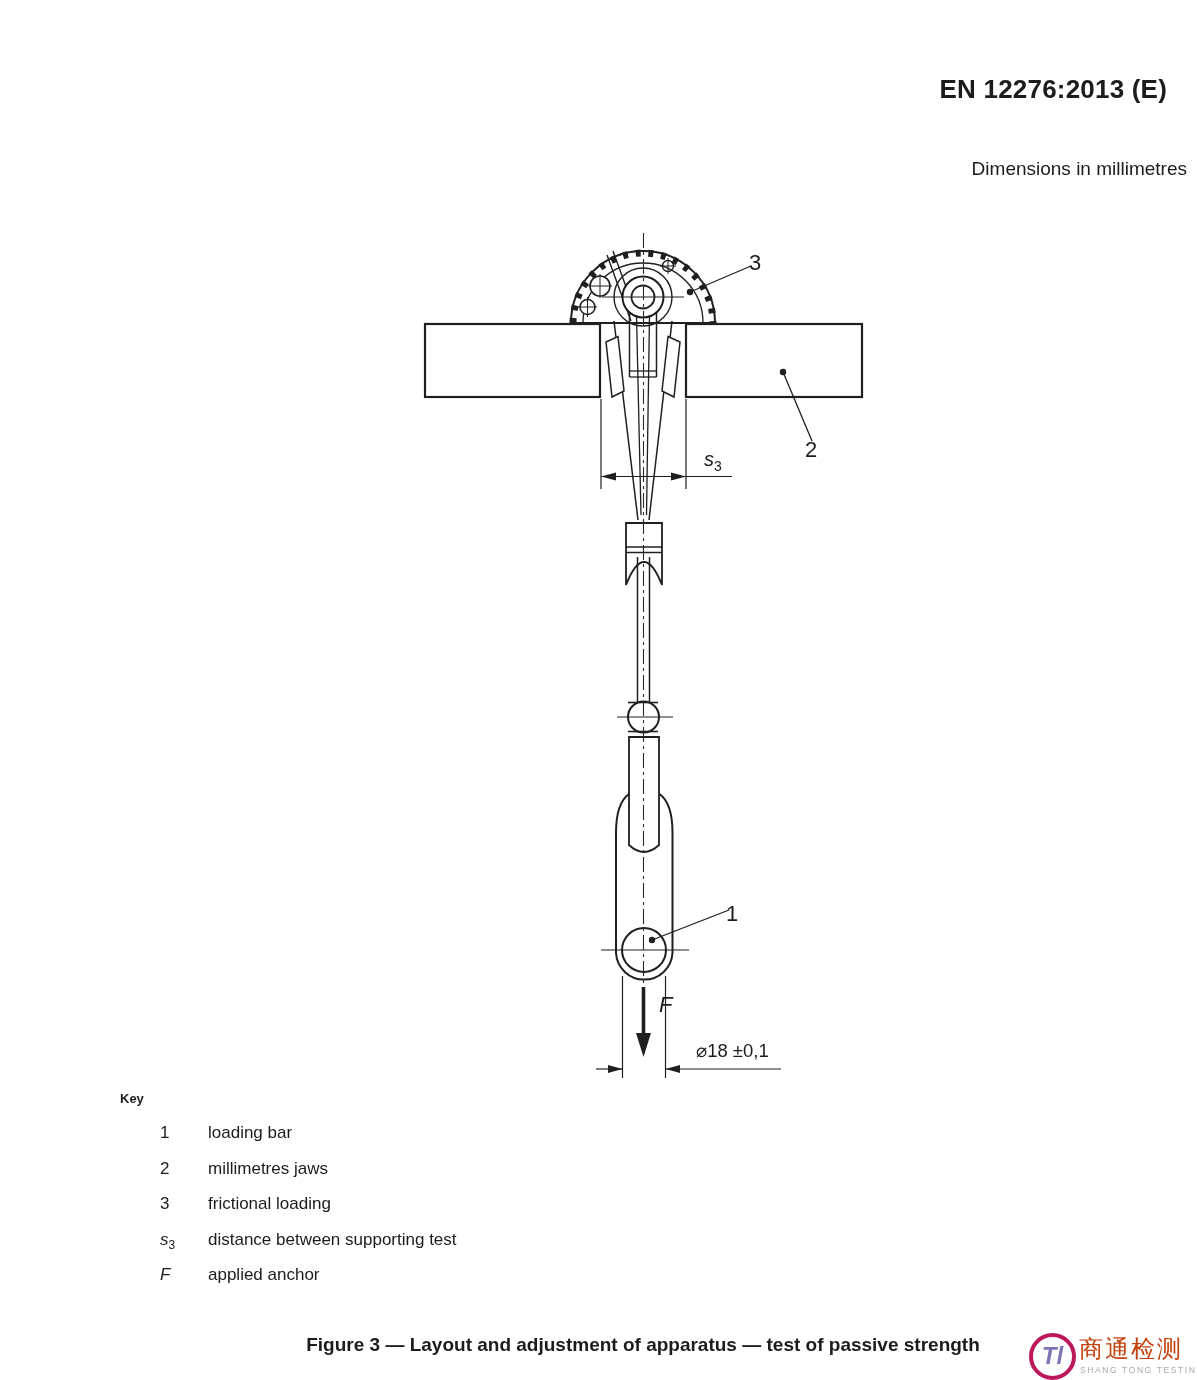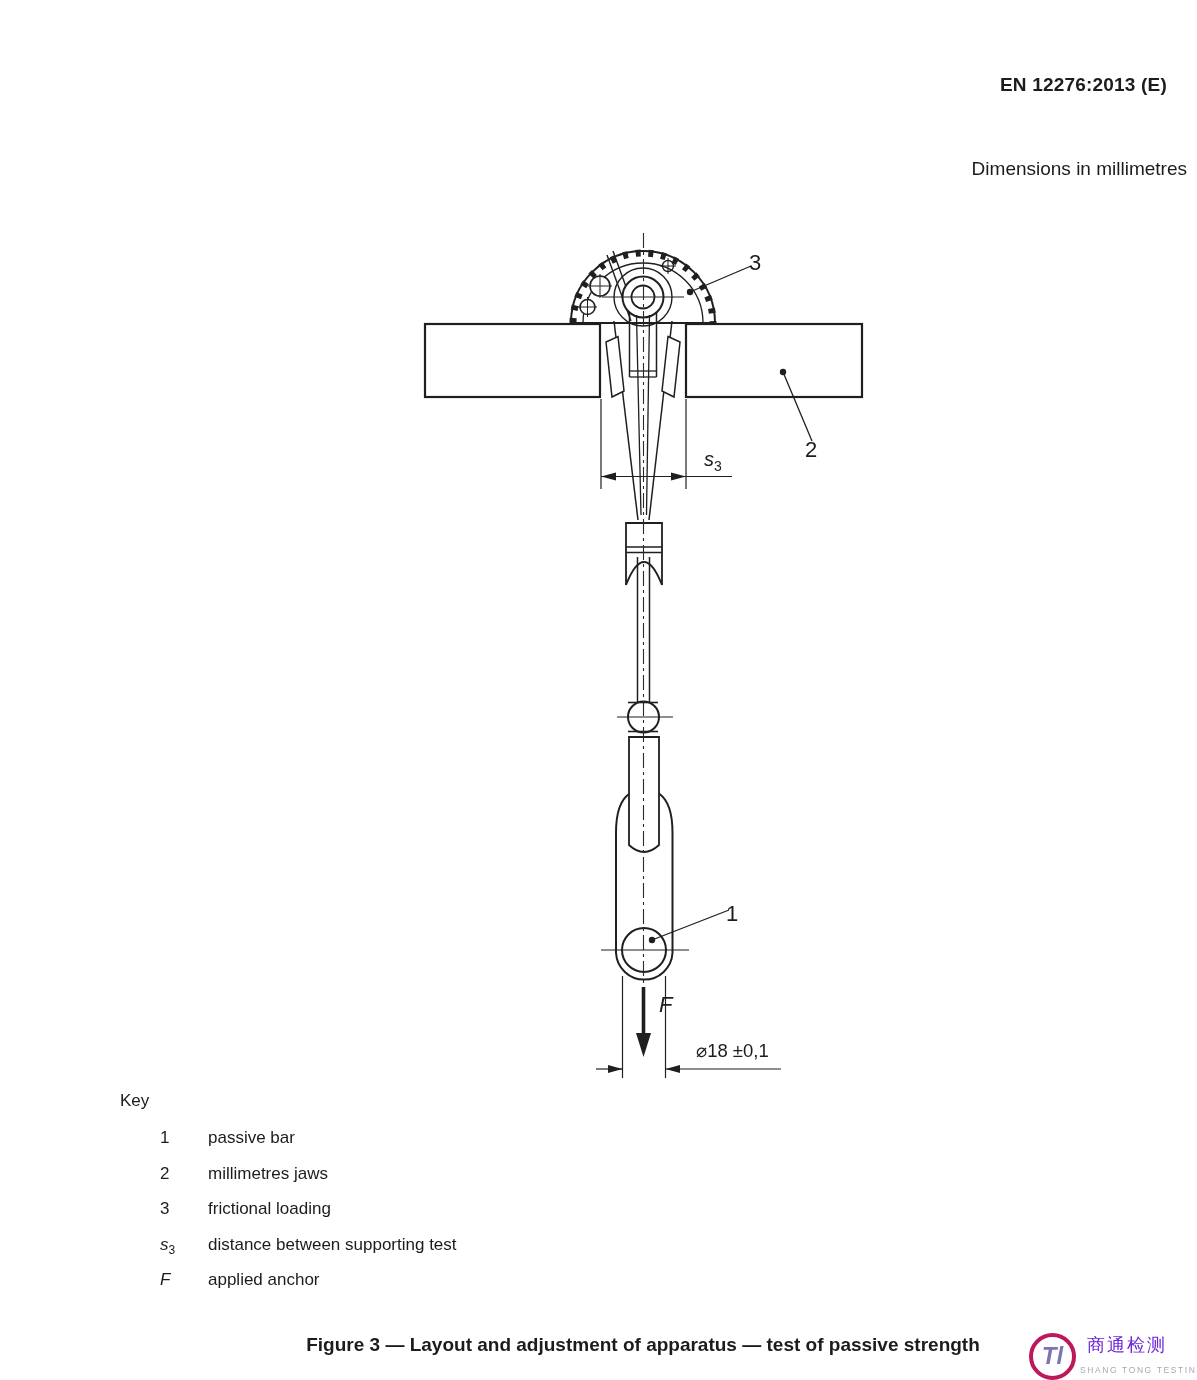--- a/index.html
+++ b/index.html
@@ -1,44 +1,44 @@
 <!DOCTYPE html>
 <html><head>
 <meta charset="utf-8">
 <style>
   html,body{margin:0;padding:0;}
   body{width:1197px;height:1380px;position:relative;overflow:hidden;background:#ffffff;
        font-family:"Liberation Sans","DejaVu Sans",sans-serif;color:#1c1c1c;}
   .abs{position:absolute;}
-  .header-ref{top:74px;right:30px;font-size:19px;font-weight:bold;letter-spacing:.2px;margin-left:32px;}
+  .header-ref{top:74px;right:30px;font-size:26px;font-weight:bold;letter-spacing:.2px;margin-left:32px;}
   .dim-note{top:158px;right:10px;font-size:19px;}
   svg.drawing{position:absolute;left:0;top:0;width:1197px;height:1380px;}
   .callout{font-size:22px;color:#1c1c1c;}
   .co-3{left:749px;top:250px;}
   .co-2{left:805px;top:437px;}
   .co-1{left:726px;top:901px;}
   .lbl-s3{left:704px;top:448px;font-size:20px;font-style:italic;}
   .lbl-s3 sub{font-size:14px;font-style:normal;}
   .lbl-F{left:659px;top:992px;font-size:22px;font-style:italic;font-weight:500;}
   .lbl-phi{left:696px;top:1040px;font-size:18.5px;}
   .key-block{left:120px;top:1091px;width:600px;}
-  .key-heading{font-size:17px;font-weight:normal;}
+  .key-heading{font-size:13px;font-weight:bold;}
   .key-rows{margin-top:17px;}
   .key-row{display:flex;height:21px;margin-bottom:14.5px;font-size:17px;align-items:baseline;}
   .key-sym{margin-left:40px;width:48px;flex:0 0 48px;}
   .key-sym sub{font-size:12px;}
   .sym-italic .key-sym{font-style:italic;}
   .sym-italic .key-sym sub{font-style:normal;}
   .caption{left:0;top:1334px;width:1286px;text-align:center;font-size:19px;font-weight:bold;}
   .logo{left:1029px;top:1330px;width:170px;height:60px;}
   .logo-circle{position:absolute;left:0;top:3px;width:39px;height:39px;border:4px solid #be185d;
                border-radius:50%;background:#fff;display:flex;align-items:center;justify-content:center;}
   .logo-monogram{font-size:24px;font-weight:bold;font-style:italic;color:#7d74b5;line-height:1;
                  transform:translateY(-1px);}
-  .logo-zh{position:absolute;left:58px;top:3px;font-size:18px;color:#6d28d9;letter-spacing:2px;white-space:nowrap;}
+  .logo-zh{position:absolute;left:50px;top:3px;font-size:24px;color:#c2410c;letter-spacing:2px;white-space:nowrap;}
   .logo-en{position:absolute;left:51px;top:35px;font-size:8.5px;color:#a8a9b3;letter-spacing:1.6px;white-space:nowrap;}
 </style>
 </head>
 <body>
 
 <svg class="drawing" viewBox="0 0 1197 1380">
   <g stroke="#1f1f1f" fill="none" stroke-linecap="butt">
 
     <rect x="425" y="324" width="175" height="73" fill="#fff" stroke-width="2.2"></rect>
     <rect x="686" y="324" width="176" height="73" fill="#fff" stroke-width="2.2"></rect>
@@ -146,21 +146,21 @@
 
 <div class="abs lbl-s3"><span>s</span><sub>3</sub></div>
 <div class="abs lbl-F">F</div>
 <div class="abs lbl-phi">⌀18 ±0,1</div>
 
 <div class="abs key-block">
   <div class="key-heading">Key</div>
   <div class="key-rows">
     <div class="key-row">
       <span class="key-sym"><span>1</span><sub></sub></span>
-      <span class="key-label">passive bar</span>
+      <span class="key-label">loading bar</span>
     </div>
     <div class="key-row">
       <span class="key-sym"><span>2</span><sub></sub></span>
       <span class="key-label">millimetres jaws</span>
     </div>
     <div class="key-row">
       <span class="key-sym"><span>3</span><sub></sub></span>
       <span class="key-label">frictional loading</span>
     </div>
     <div class="key-row sym-italic">

